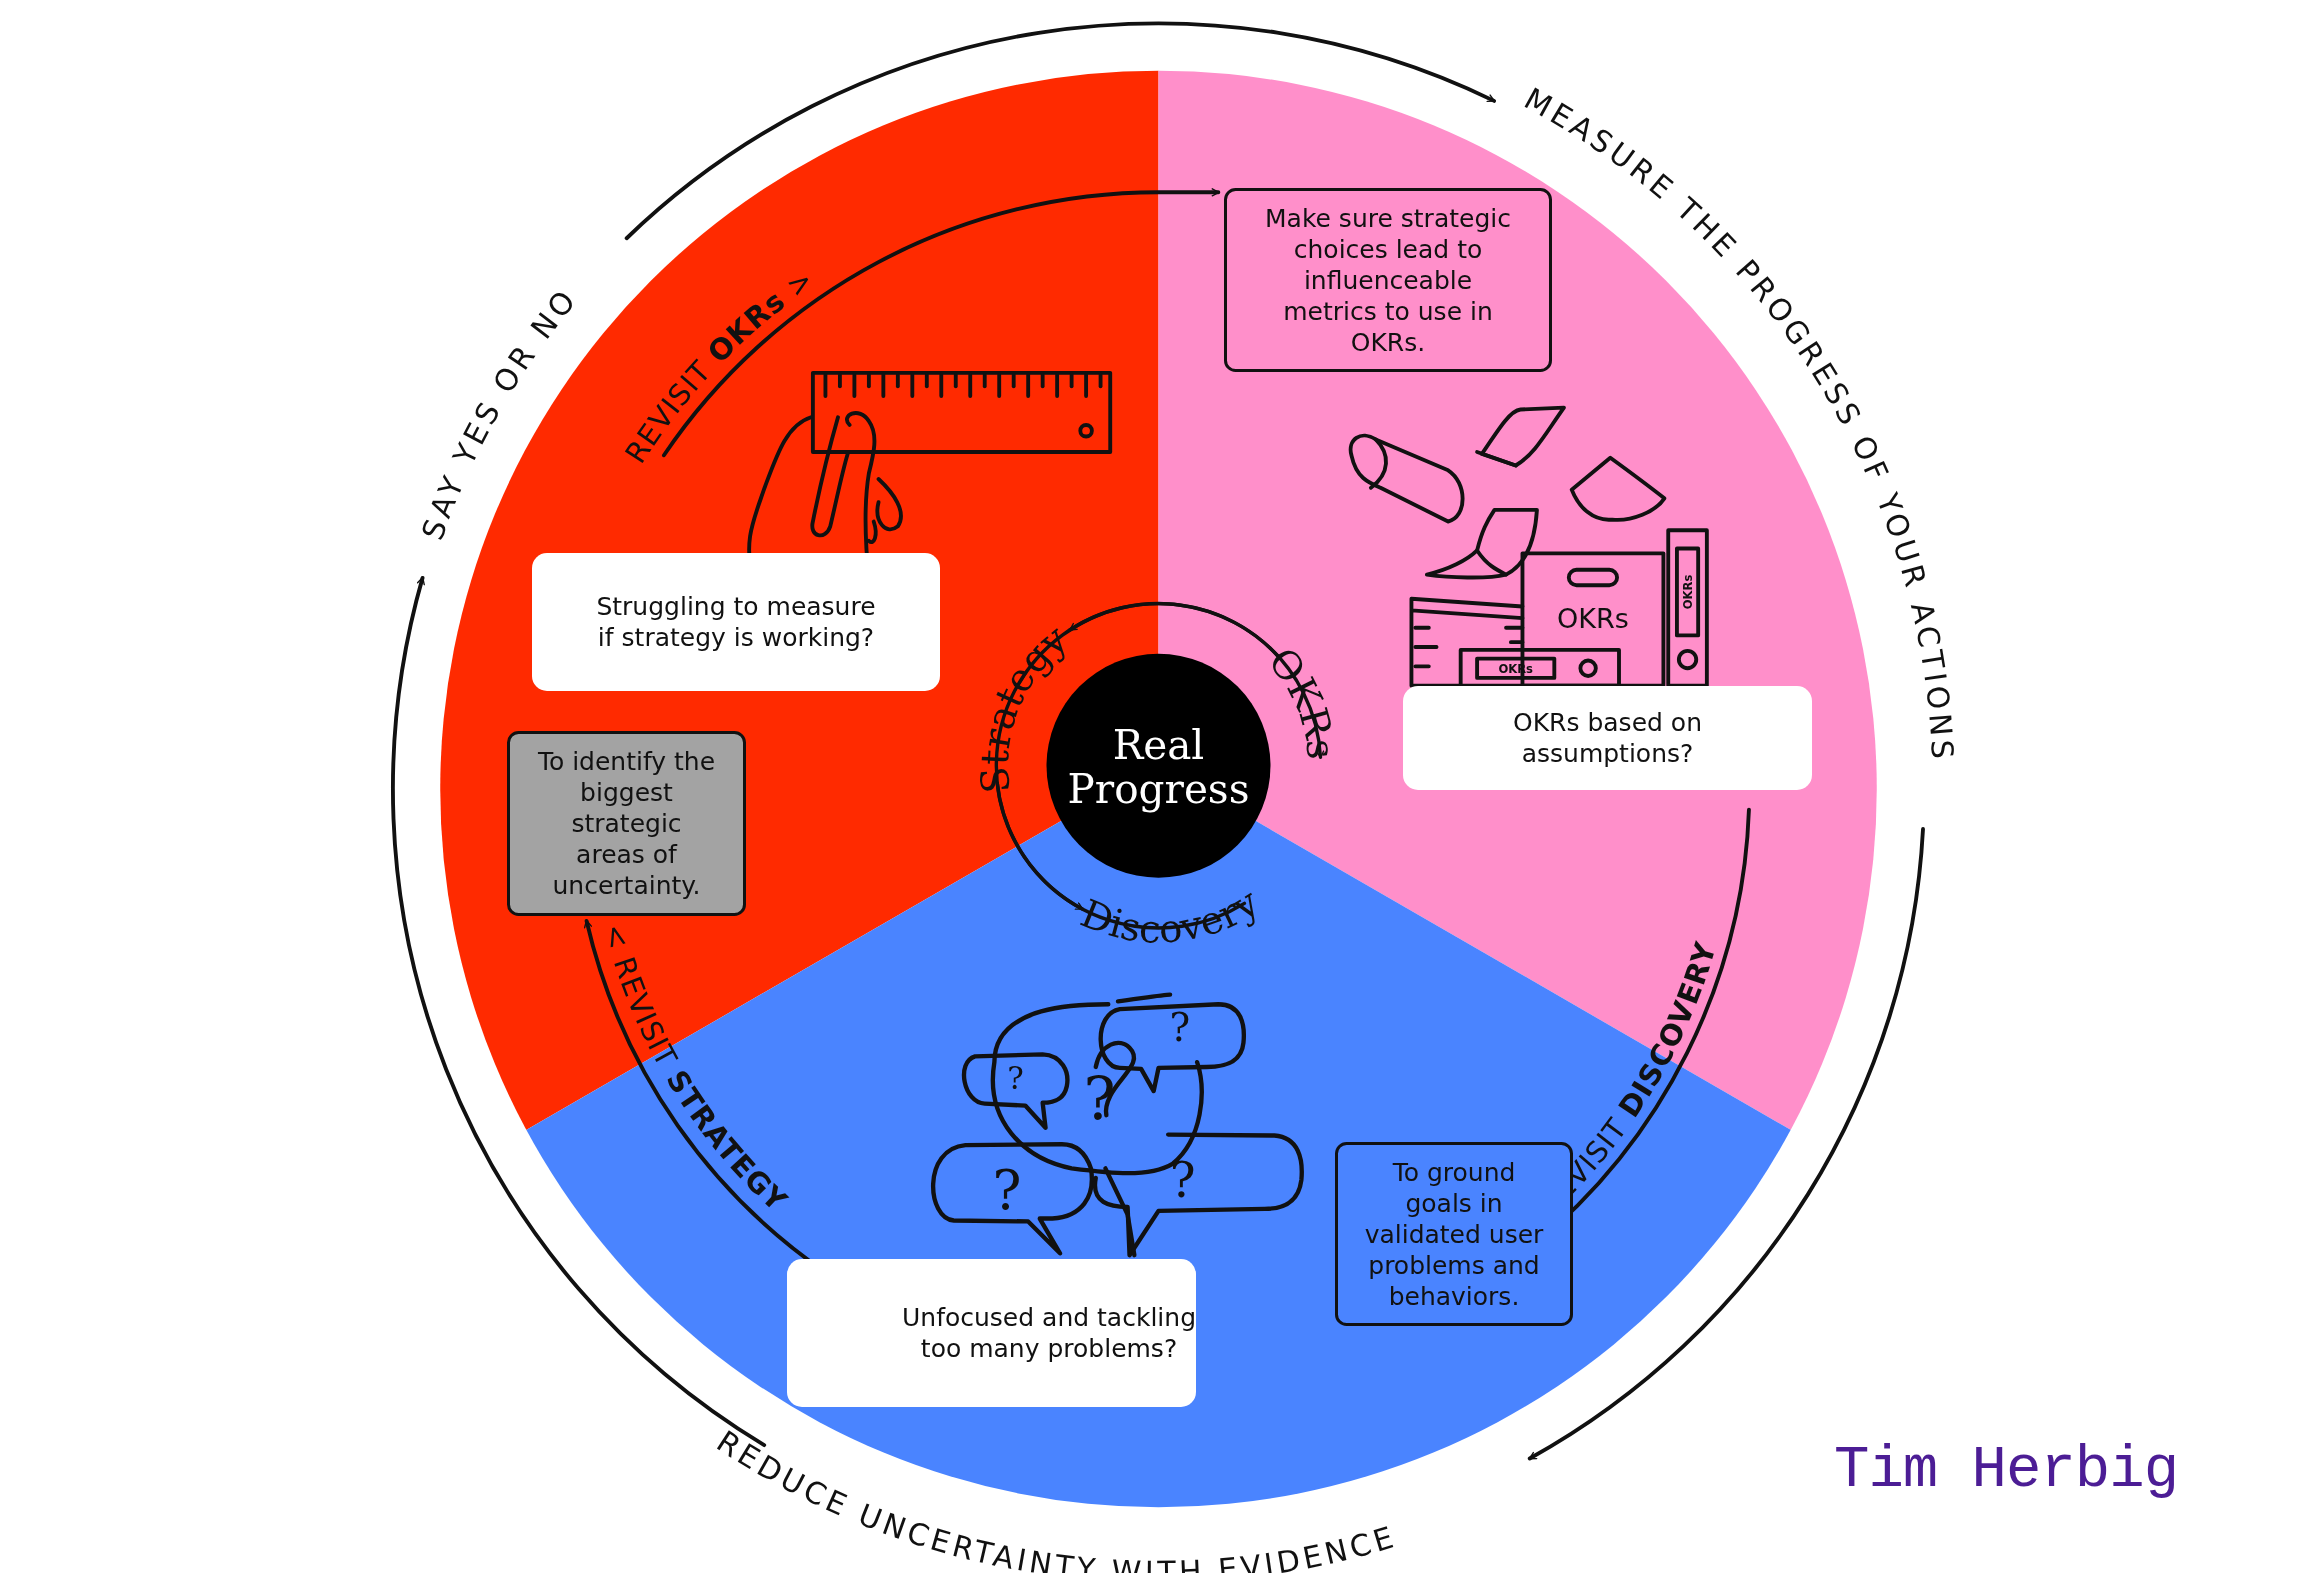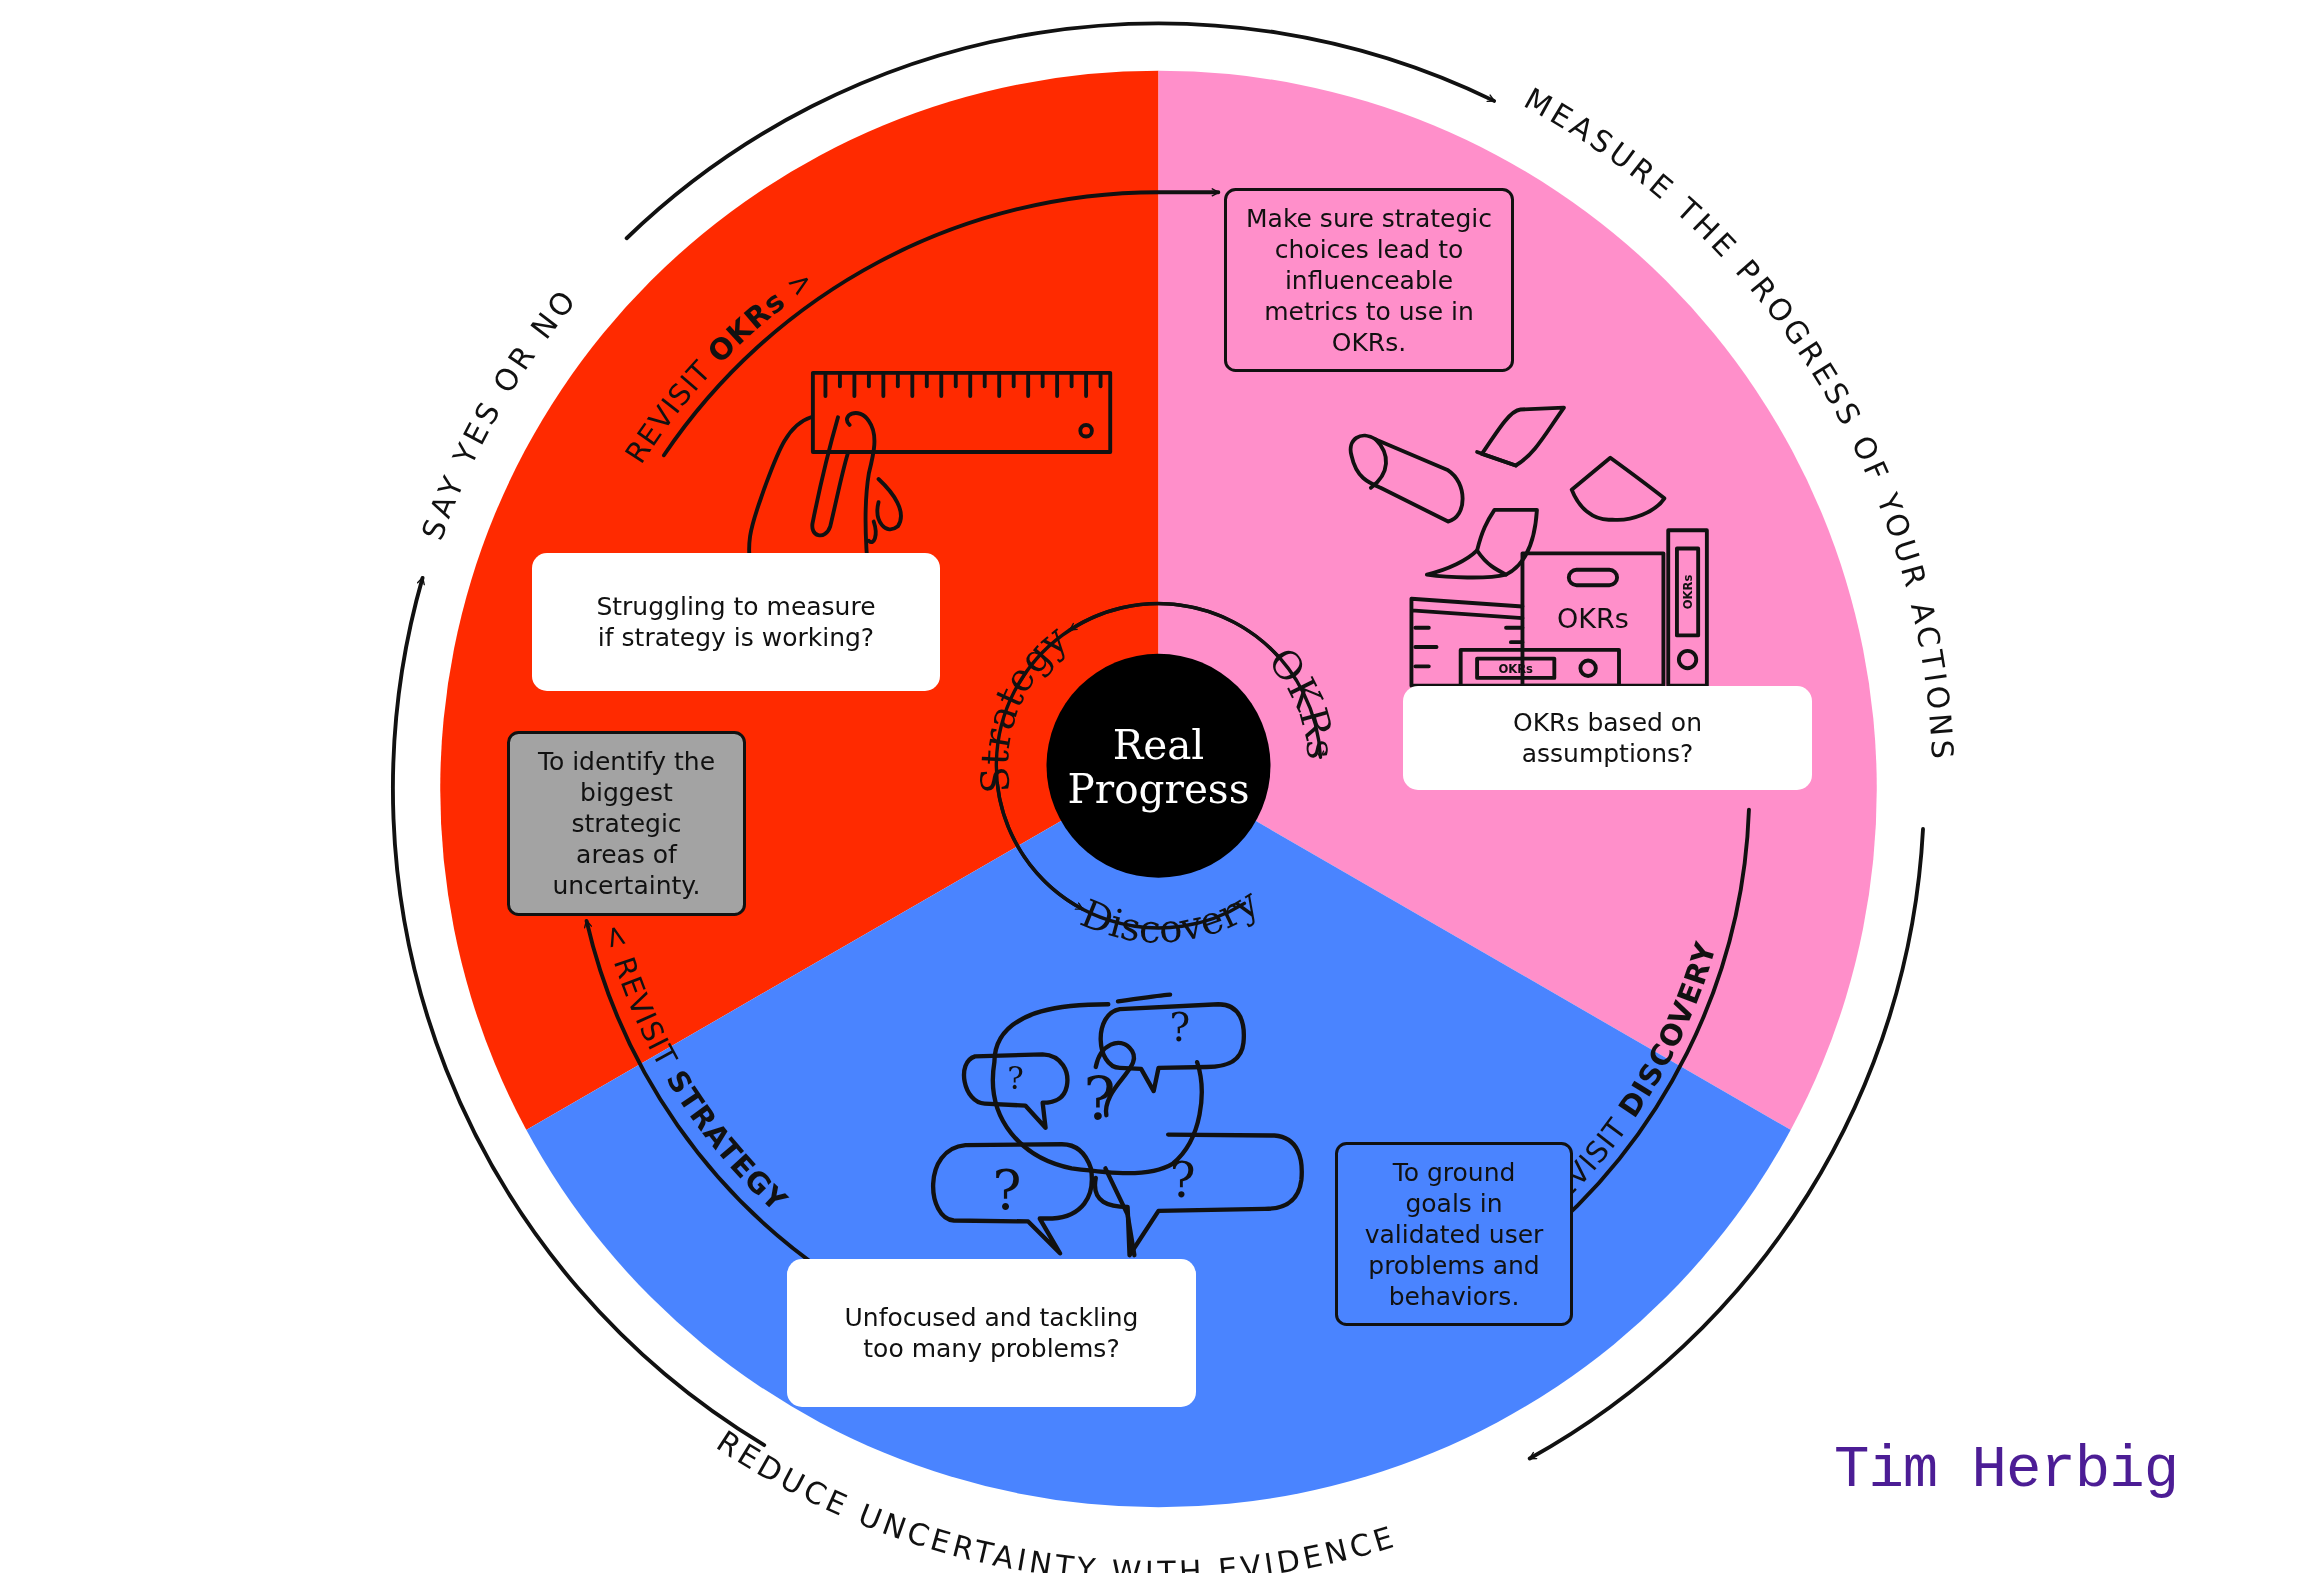--- a/index.html
+++ b/index.html
@@ -152,32 +152,32 @@
   <span>Struggling to measure
 if strategy is working?</span>
 </div>
 <div class="box outlined" id="box-strategy-purpose" style="left: 507px; top: 731px; width: 239px; height: 185px; background: #a3a3a3;">
   <span>To identify the
 biggest
 strategic
 areas of
 uncertainty.</span>
 </div>
-<div class="box outlined" id="box-okrs-purpose" style="left: 1224px; top: 188px; width: 290px; height: 184px; background: rgb(255, 143, 202);">
+<div class="box outlined" id="box-okrs-purpose" style="left: 1224px; top: 188px; width: 328px; height: 184px; background: rgb(255, 143, 202);">
   <span>Make sure strategic
 choices lead to
 influenceable
 metrics to use in
 OKRs.</span>
 </div>
 <div class="box white" style="left:1403px;top:686px;width:409px;height:104px;align-items:center;">
   <span>OKRs based on
 assumptions?</span>
 </div>
-<div class="box white" style="left:787px;top:1259px;width:409px;height:148px;">
+<div class="box white" style="left:787px;top:1259px;width:409px;height:148px;justify-content:flex-end;">
   <span>Unfocused and tackling
 too many problems?</span>
 </div>
 <div class="box outlined" id="box-discovery-purpose" style="left: 1335px; top: 1142px; width: 238px; height: 184px; background: rgb(74, 132, 255);">
   <span>To ground
 goals in
 validated user
 problems and
 behaviors.</span>
 </div>

